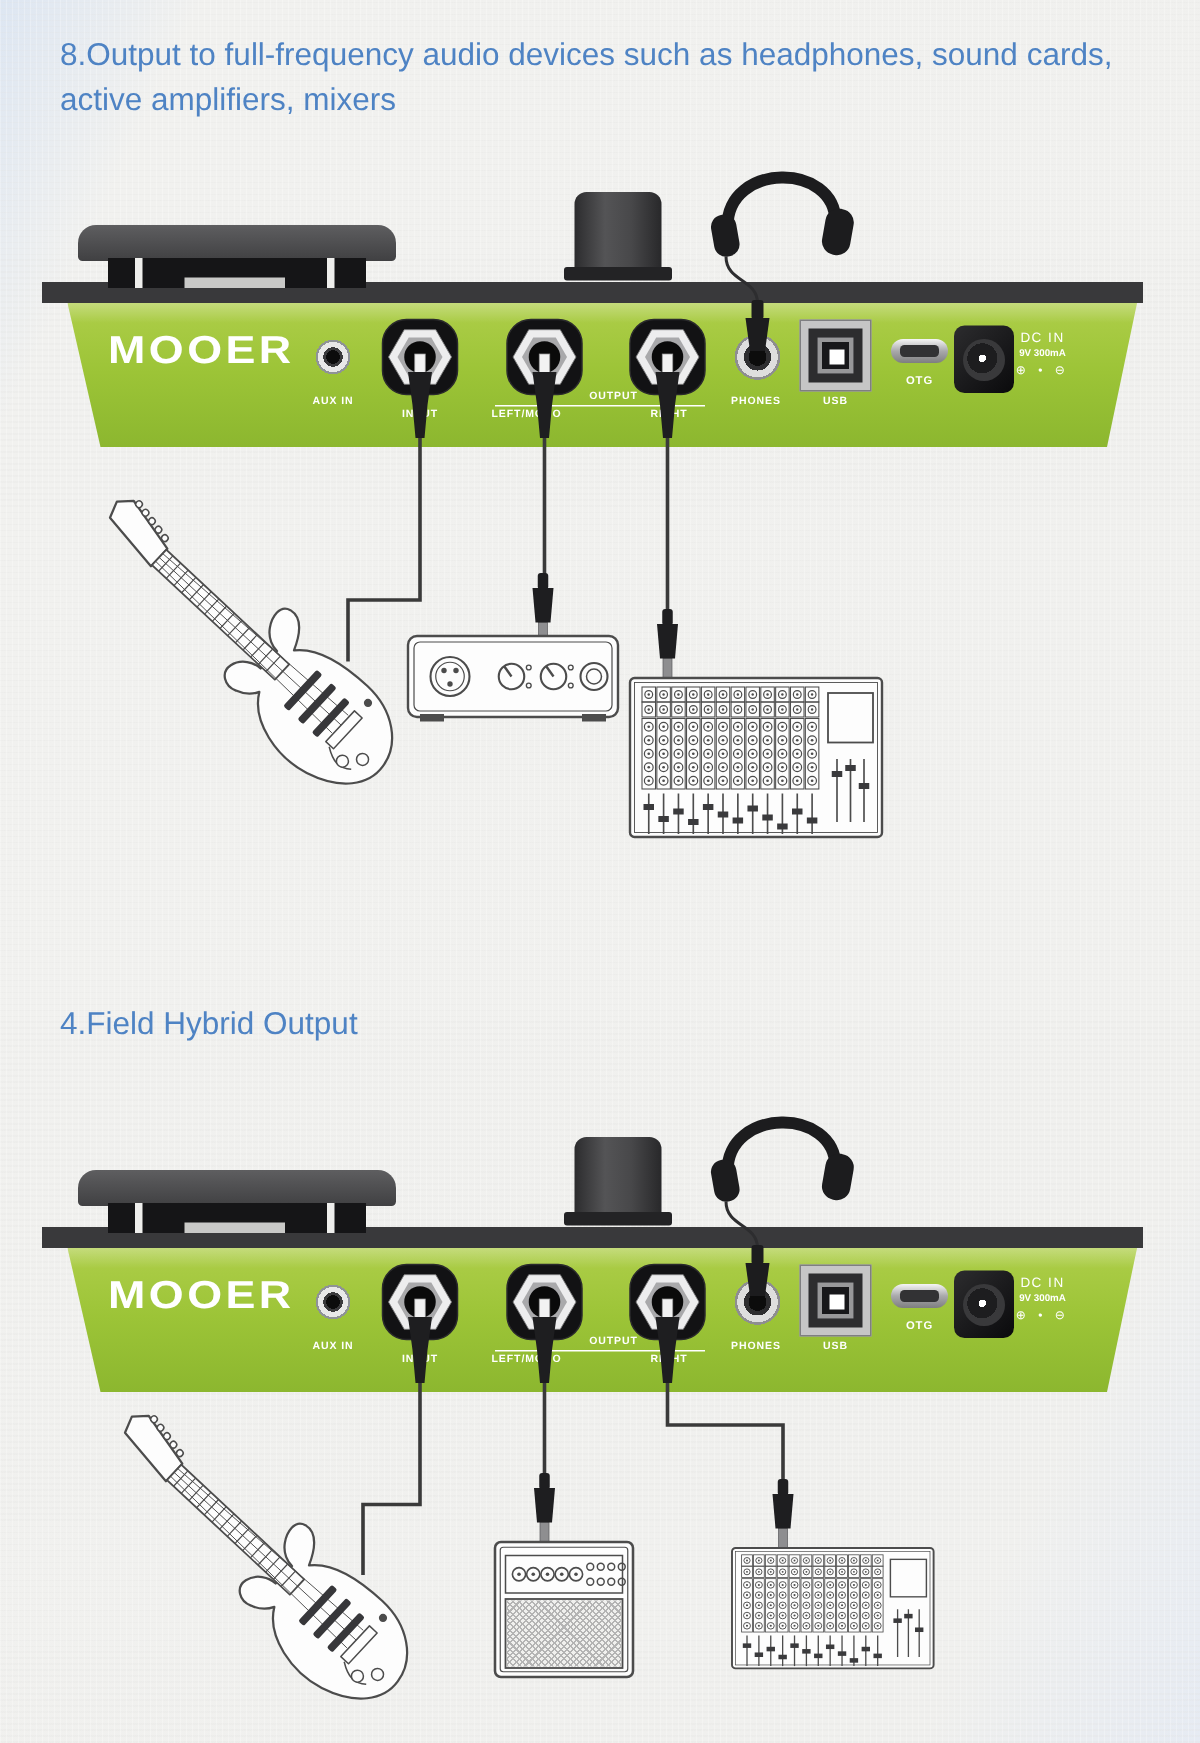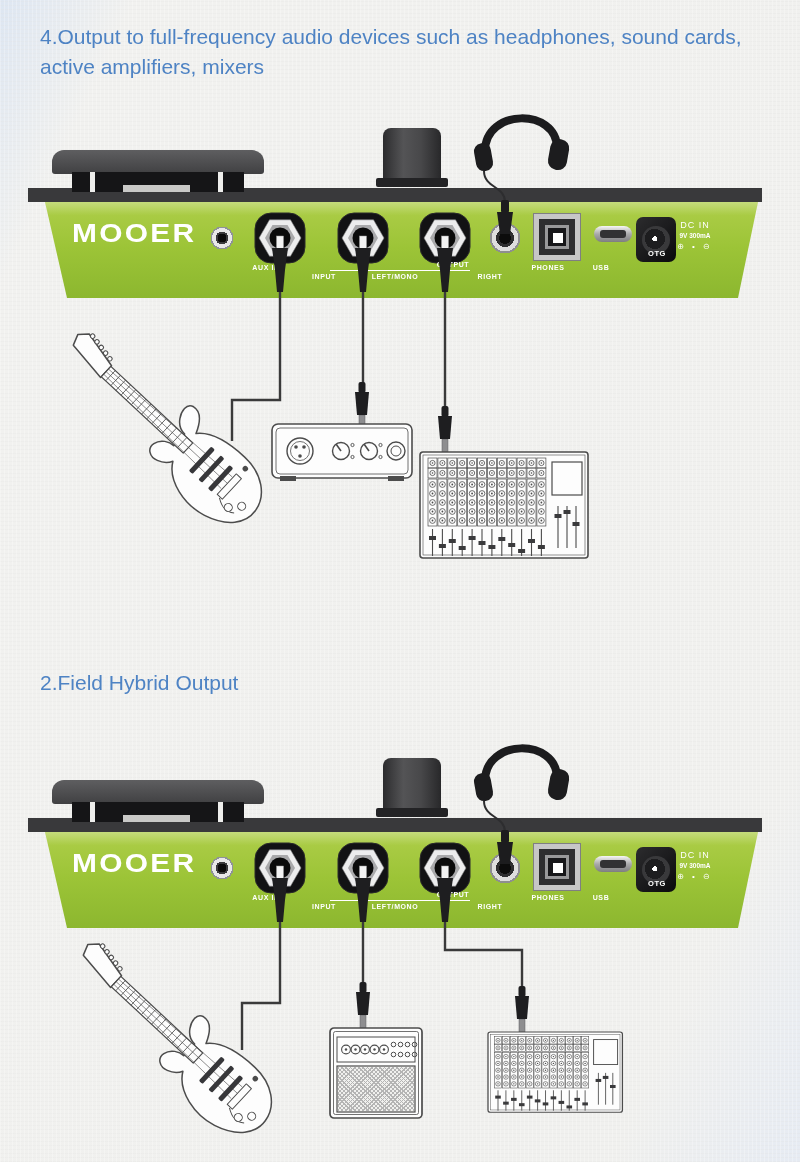--- a/index.html
+++ b/index.html
@@ -47,38 +47,38 @@
   .otg i{position:absolute;left:6px;top:4px;width:26px;height:8px;background:#323234;border-radius:3px;}
   .dcjack{position:absolute;left:608px;top:117px;width:40px;height:45px;border-radius:7px;
        background:linear-gradient(135deg,#2c2c2e,#0a0a0c);}
   .dcjack i{position:absolute;left:6px;top:9px;width:28px;height:28px;border-radius:50%;
        background:radial-gradient(circle at 46% 46%,#fff 0 2.5px,#1d1d1f 2.5px 10px,#39393b 10px 14px);}
   .dctext{position:absolute;left:637px;top:120px;width:60px;text-align:center;color:#fff;line-height:1.15;}
   .dctext .l1{font-size:9px;font-weight:normal;letter-spacing:1px;}
   .dctext .l2{font-size:6.5px;font-weight:bold;margin-top:2px;}
   .dctext .l3{font-size:8px;letter-spacing:3px;margin-top:2px;}
   .plabel{position:absolute;color:#fff;font-size:7px;font-weight:bold;letter-spacing:.6px;
-          transform:translateX(-50%);white-space:nowrap;margin-left:44px;}
+          transform:translateX(-50%);white-space:nowrap;}
   .outline-bar{position:absolute;left:302px;top:170px;width:140px;height:1px;background:#fff;}
   .l-aux{left:194px;top:164px;} .l-in{left:252px;top:173px;} .l-out{left:381px;top:161px;}
   .l-lm{left:323px;top:173px;} .l-rt{left:418px;top:173px;} .l-ph{left:476px;top:164px;}
   .l-usb{left:529px;top:164px;} .l-otg{left:585px;top:149px;font-size:7.5px;}
 
   #diagram{position:absolute;left:0;top:0;z-index:4;pointer-events:none;}
   .grille-tex{position:absolute;left:338px;top:1067px;width:76px;height:44px;z-index:5;
       background:repeating-linear-gradient(45deg,#b4b4b4 0 1px,rgba(0,0,0,0) 1px 3px),
                  repeating-linear-gradient(-45deg,#b4b4b4 0 1px,rgba(0,0,0,0) 1px 3px),#f0f0ee;}
 </style>
 </head>
 <body>
 
 <div class="page">
 
-  <div class="title" id="s4-title">4.Output to full-frequency audio devices such as headphones, sound cards, active amplifiers, mixers</div>
-  <div class="title" id="s5-title">2.Field Hybrid Output</div>
+  <div class="title" id="s4-title">8.Output to full-frequency audio devices such as headphones, sound cards, active amplifiers, mixers</div>
+  <div class="title" id="s5-title">4.Field Hybrid Output</div>
 
   <div class="device dev1">
     <div class="strip"></div>
     <div class="green"></div>
     <div class="lid"></div>
     <div class="pedalbase">
         <i class="slit s1"></i>
         <i class="slit s2"></i>
         <i class="notch"></i>
       </div>

